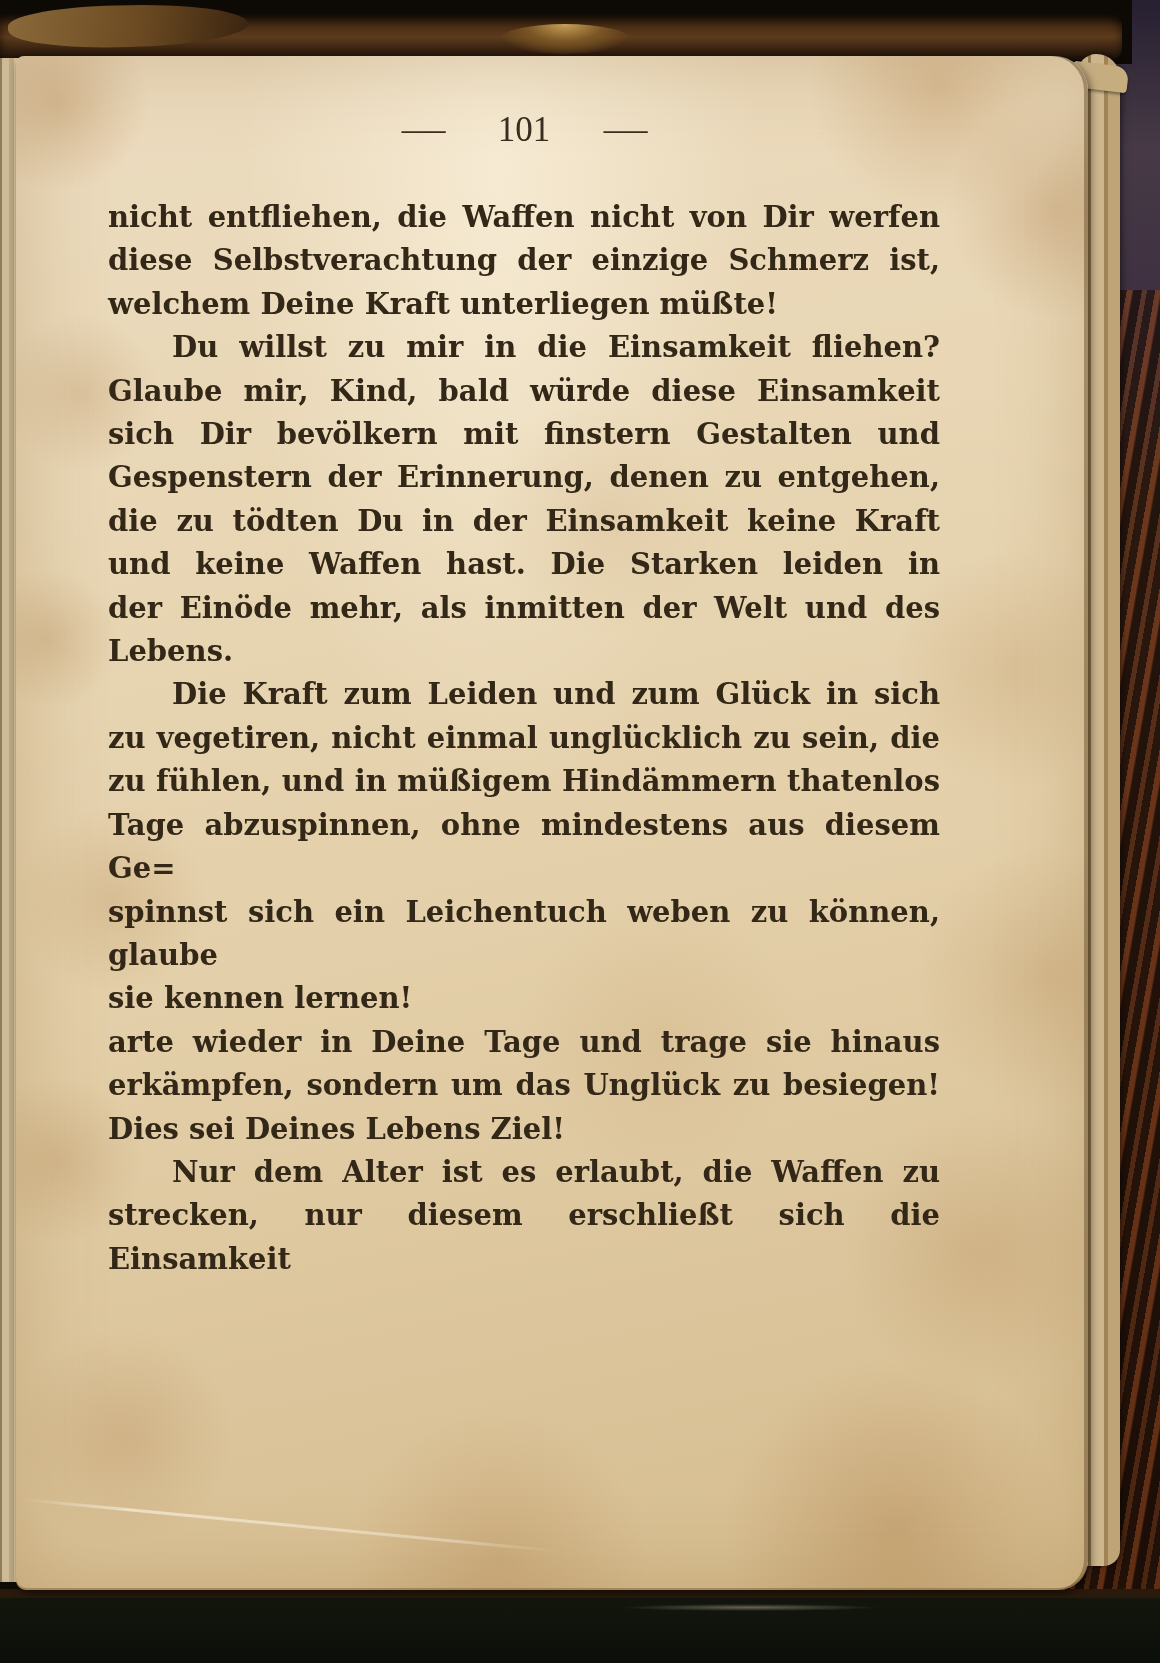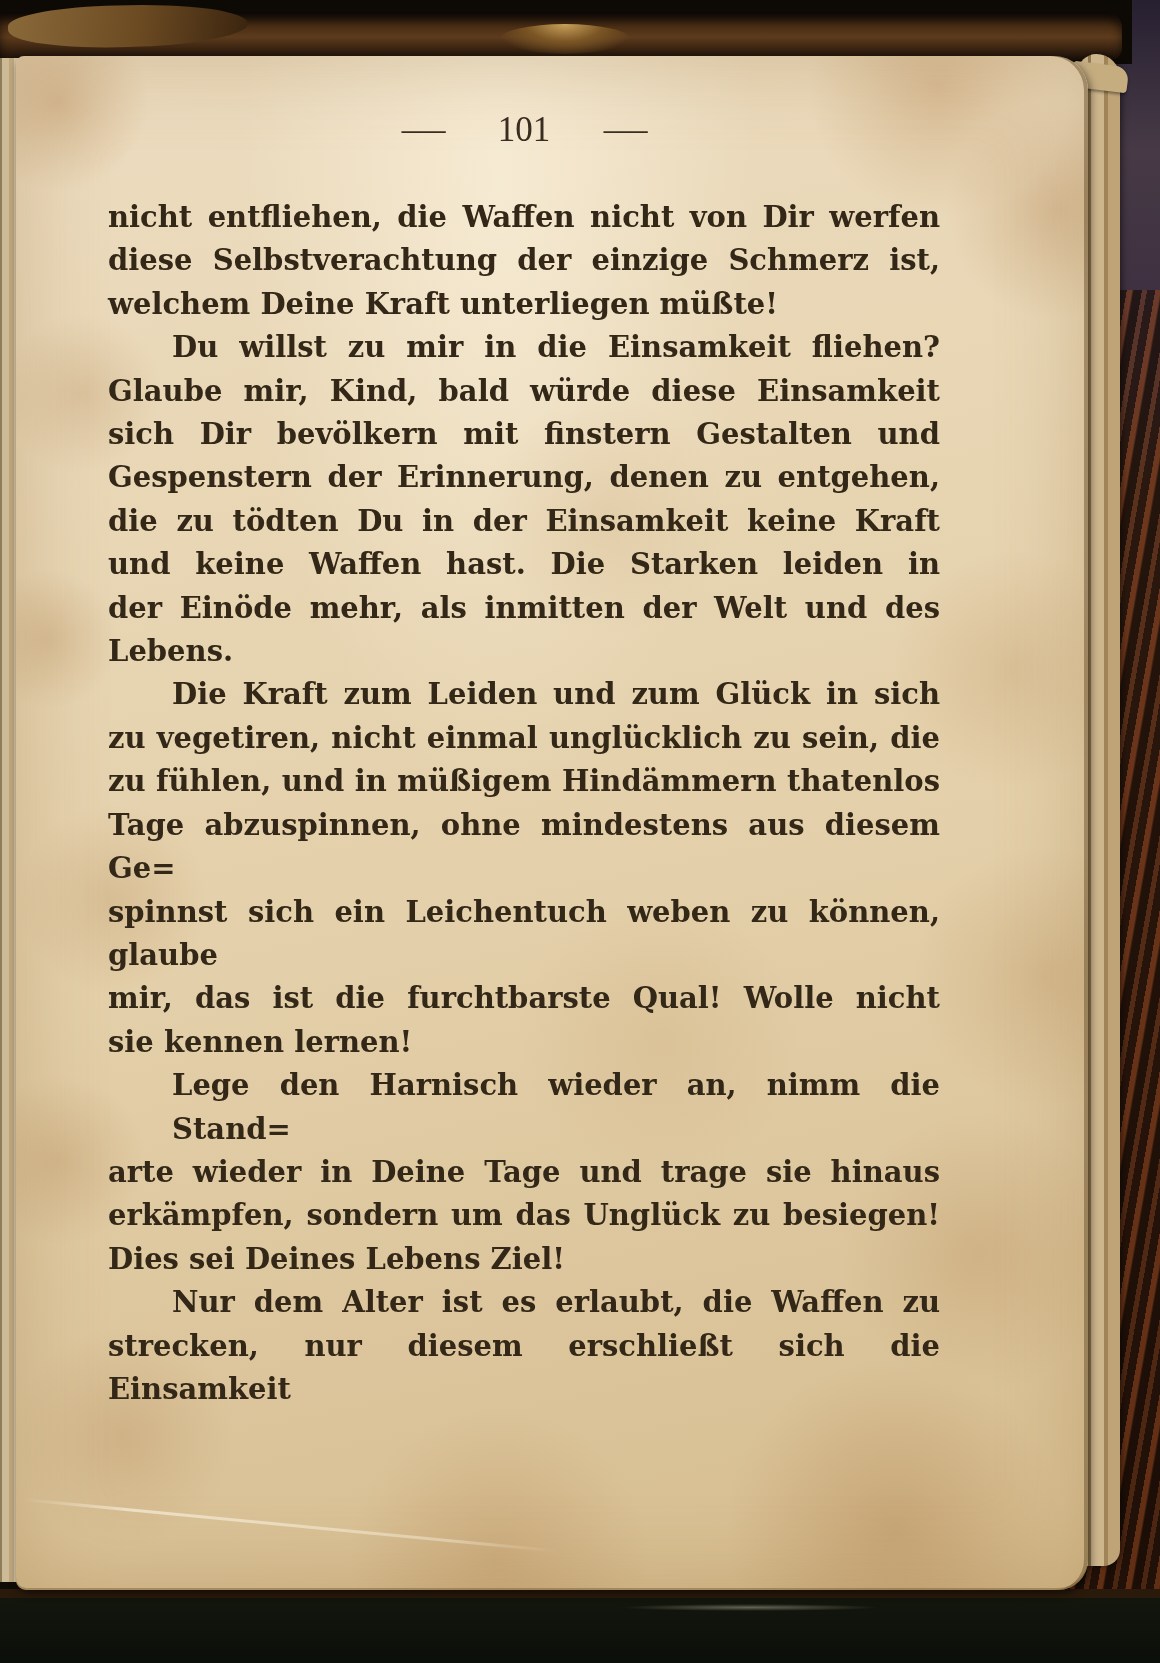--- a/index.html
+++ b/index.html
@@ -134,26 +134,24 @@
         <div class="ln">der Einöde mehr, als inmitten der Welt und des</div>
         <div class="ln end">Lebens.</div>
       </div>
 
       <div class="para">
         <div class="ln ind">Die Kraft zum Leiden und zum Glück in sich</div>
         <div class="ln">zu vegetiren, nicht einmal unglücklich zu sein, die</div>
         <div class="ln">zu fühlen, und in müßigem Hindämmern thatenlos</div>
         <div class="ln">Tage abzuspinnen, ohne mindestens aus diesem Ge=</div>
         <div class="ln">spinnst sich ein Leichentuch weben zu können, glaube</div>
-        <div class="ln">mir, das ist die furchtbarste Qual! Wolle nicht</div>
         <div class="ln end">sie kennen lernen!</div>
       </div>
 
       <div class="para">
-        <div class="ln ind">Lege den Harnisch wieder an, nimm die Stand=</div>
         <div class="ln">arte wieder in Deine Tage und trage sie hinaus</div>
         <div class="ln">erkämpfen, sondern um das Unglück zu besiegen!</div>
         <div class="ln end">Dies sei Deines Lebens Ziel!</div>
       </div>
 
 
       <div class="para">
         <div class="ln ind">Nur dem Alter ist es erlaubt, die Waffen zu</div>
         <div class="ln">strecken, nur diesem erschließt sich die Einsamkeit</div>
       </div>

